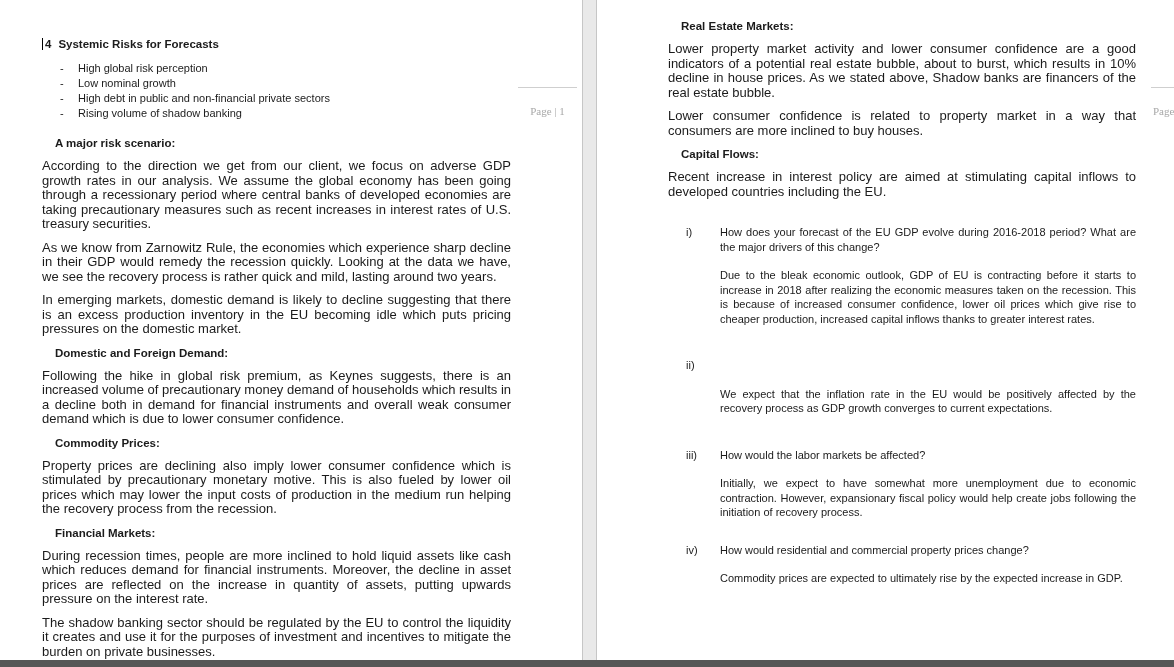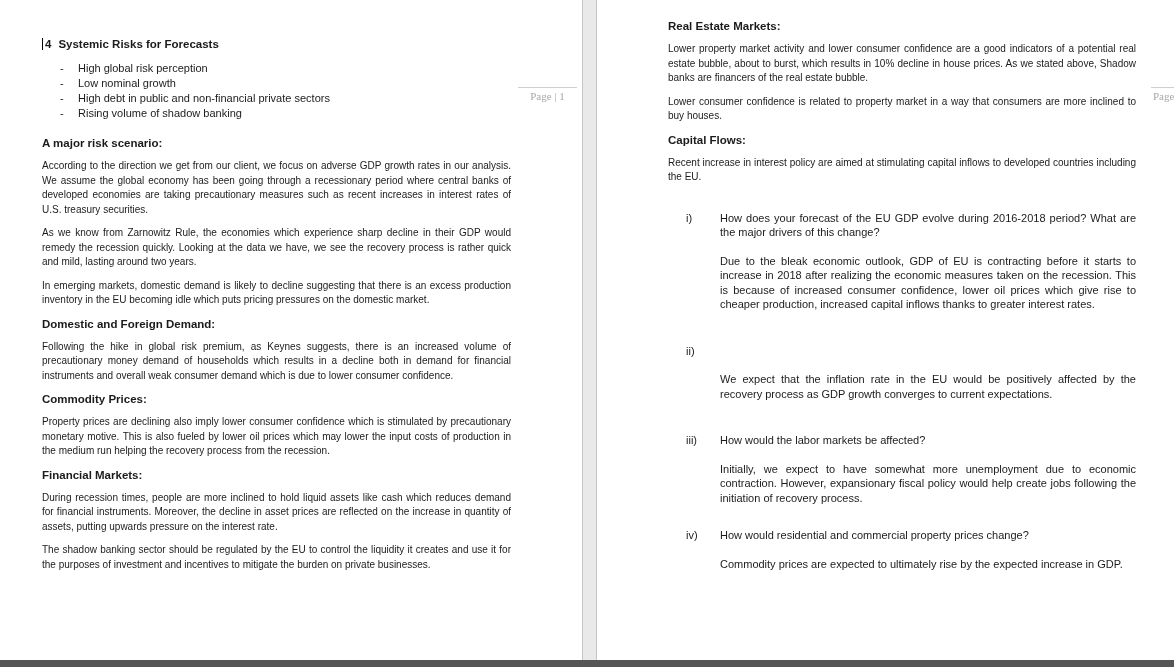--- a/index.html
+++ b/index.html
@@ -42,25 +42,25 @@
   ul.bullets li {
     display: flex;
     padding-left: 18px;
     line-height: 15px;
   }
   ul.bullets .dash { width: 18px; flex: 0 0 18px; }
 
   h3.doc-heading {
     font-size: 11.5px;
     font-weight: bold;
-    margin: 1px 0 9px 0;
+    margin: 1px 0 9px 13px;
     line-height: 14px;
   }
   p.doc-para {
-    font-size: 10px;
+    font-size: 13px;
     line-height: 14.5px;
     margin: 0 0 9px 0;
     text-align: justify;
   }
 
   .qa-list { margin-top: 26px; }
   .qa-item { margin-top: 32px; }
   .qa-item.first { margin-top: 0; }
   .qa-item.tight { margin-top: 23px; }
   .qa-row {
@@ -89,21 +89,21 @@
   .bottom-bar {
     position: absolute;
     left: 0; bottom: 0;
     width: 1174px; height: 7px;
     background: #565656;
   }
   .page-hdr {
     position: absolute;
     top: 87px;
     border-top: 1px solid #cfcfcf;
-    padding-top: 2px;
+    padding-top: 17px;
     font-family: "Liberation Serif", serif;
     font-size: 11px;
     color: #a8a8a8;
   }
   .hdr-left  { left: 518px; width: 59px; text-align: center; }
   .hdr-right { left: 1151px; width: 60px; text-align: left; padding-left: 2px; }
 </style>
 </head>
 <body>
 

